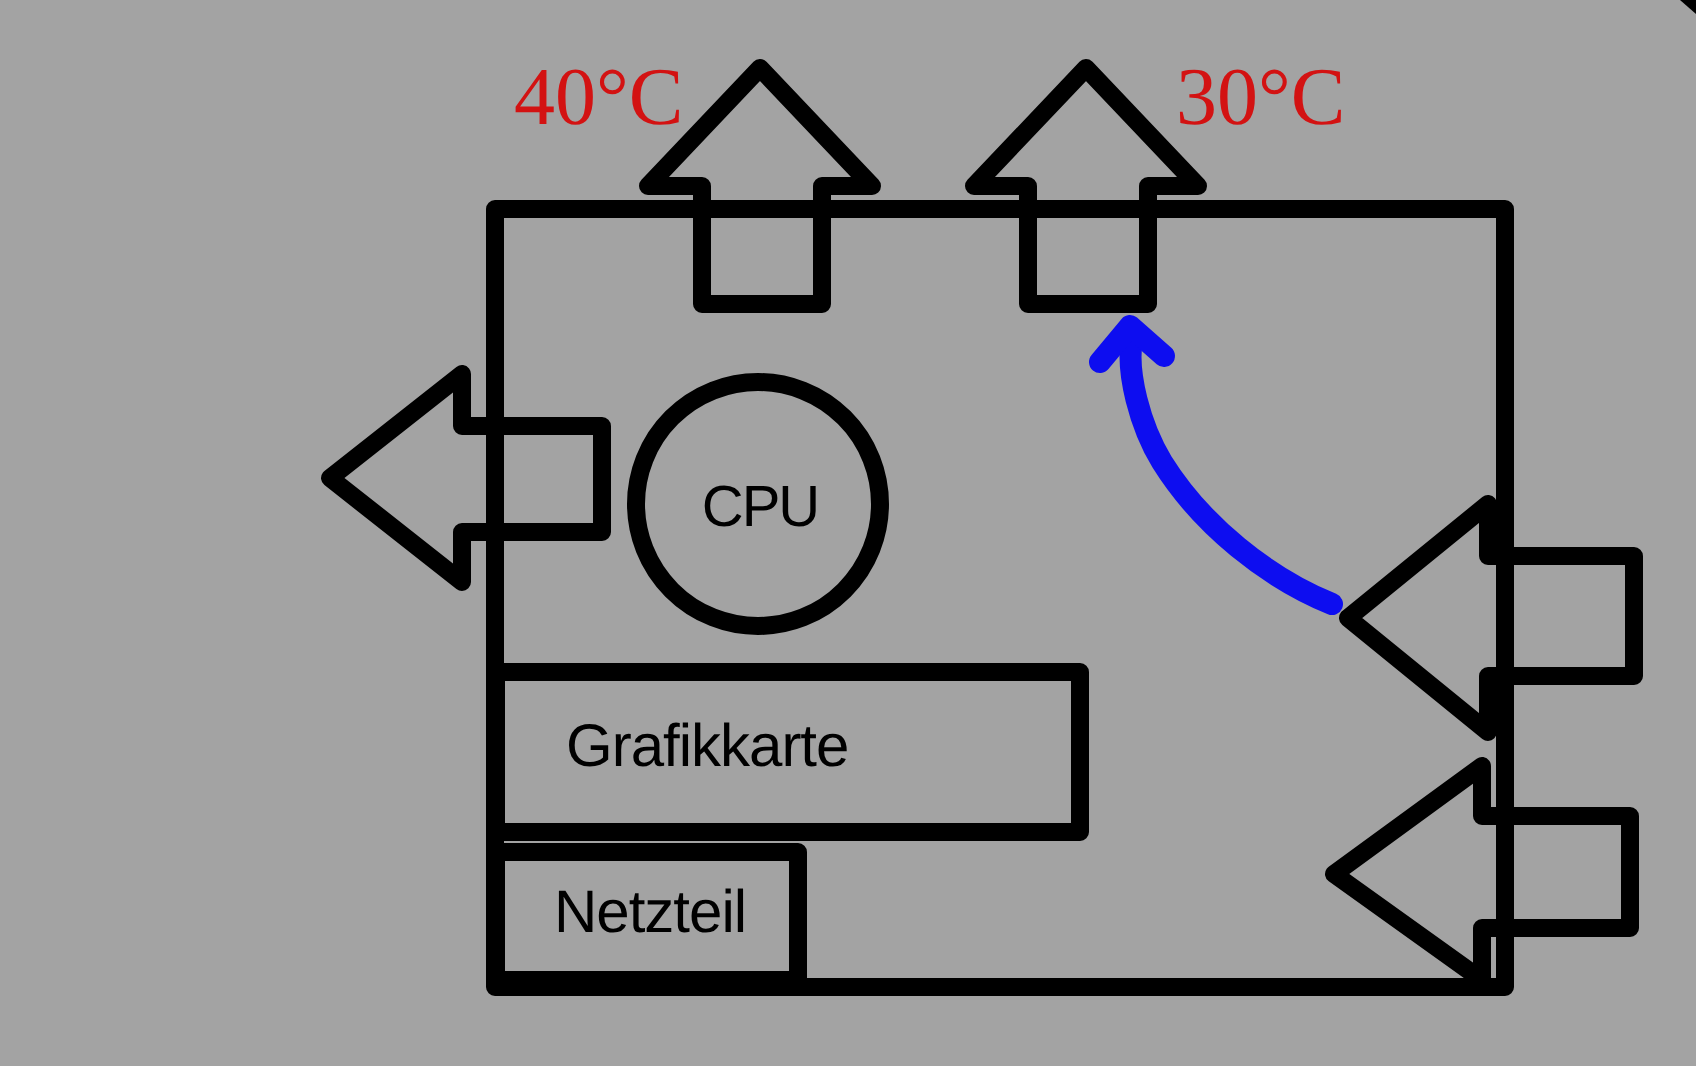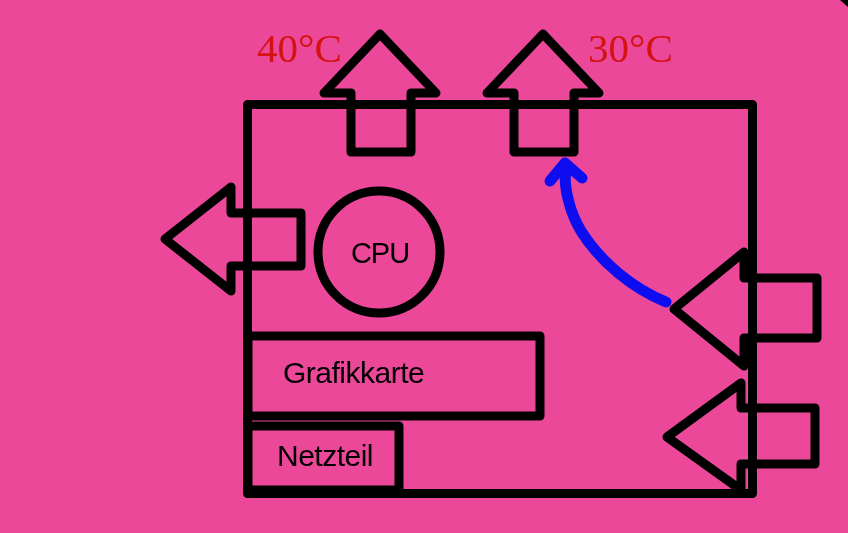--- a/index.html
+++ b/index.html
@@ -5,21 +5,21 @@
   html, body {
     margin: 0;
     padding: 0;
     background: #ffffff;
     font-family: "Liberation Sans", sans-serif;
   }
   .canvas {
     position: relative;
     width: 848px;
     height: 533px;
-    background: #ec4899;
+    background: #a3a3a3;
     overflow: hidden;
   }
   svg { display: block; }
   .outline {
     fill: none;
     stroke: #000000;
     stroke-width: 9;
     stroke-linejoin: round;
   }
   .temp-label {

